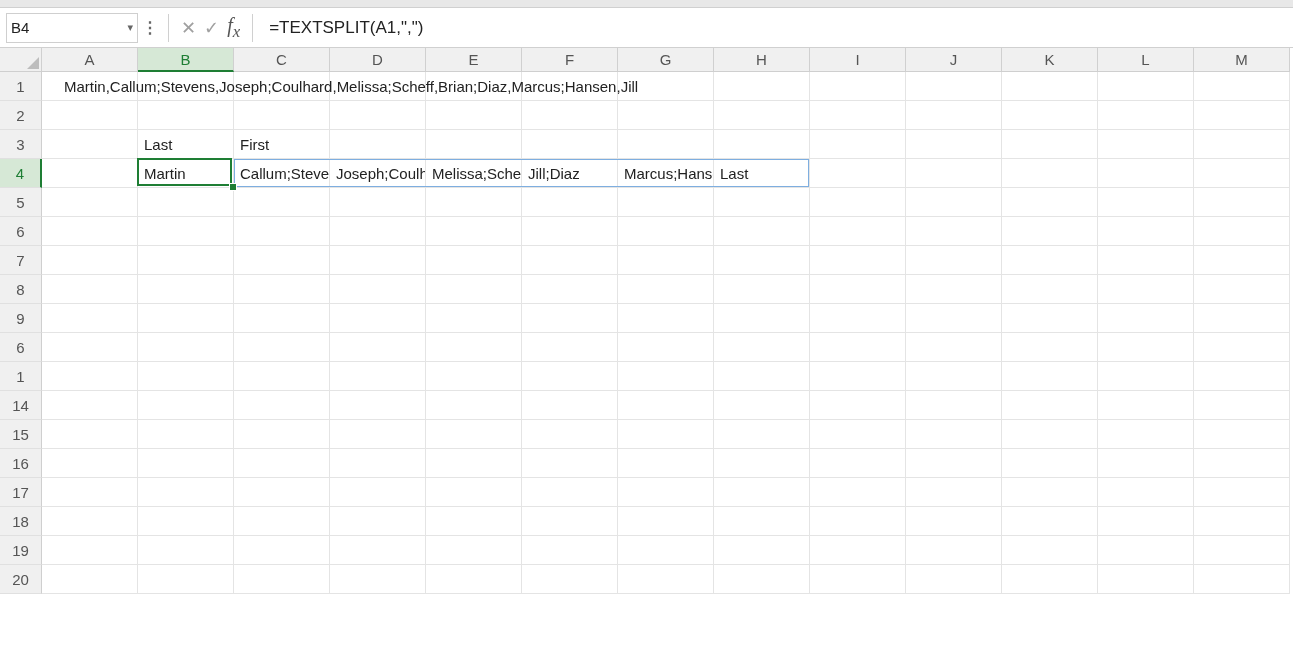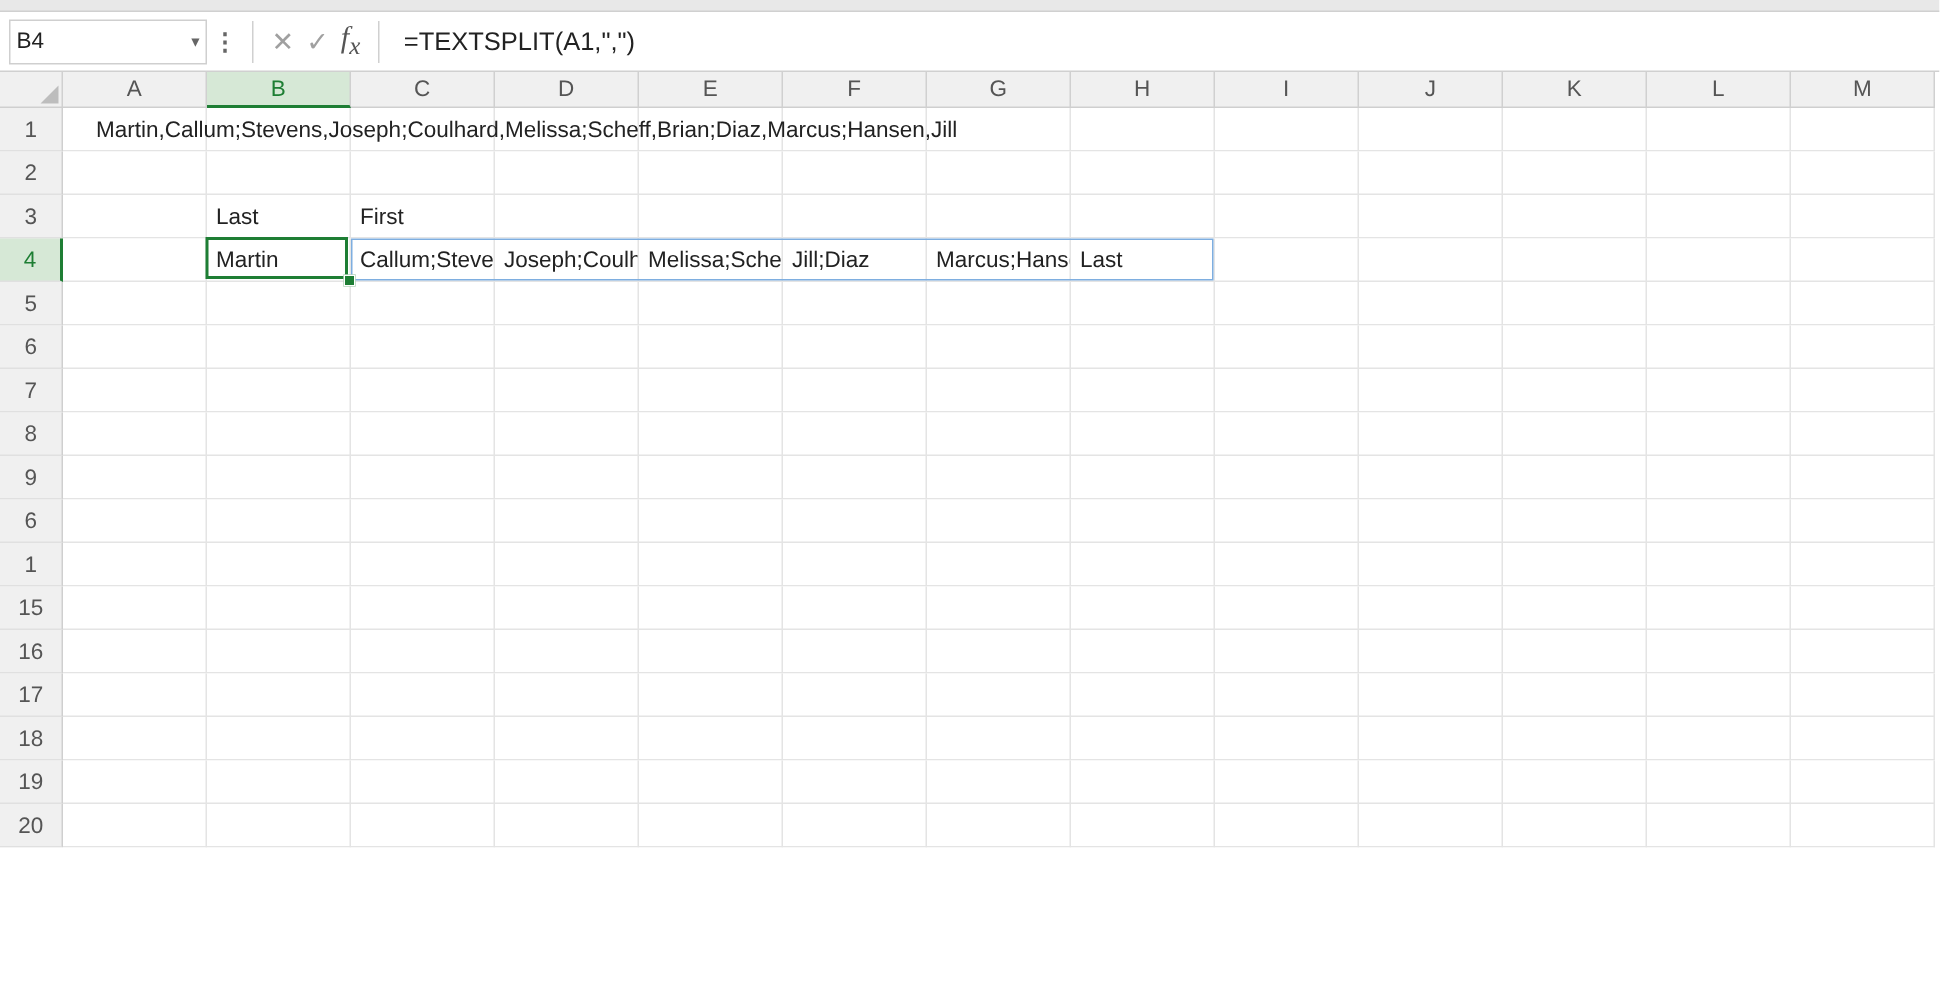--- a/index.html
+++ b/index.html
@@ -340,20 +340,38 @@
           <div class="cell-bg" style="left: 576px; width: 96px;"></div>
           <div class="cell-bg" style="left: 672px; width: 96px;"></div>
           <div class="cell-bg" style="left: 768px; width: 96px;"></div>
           <div class="cell-bg" style="left: 864px; width: 96px;"></div>
           <div class="cell-bg" style="left: 960px; width: 96px;"></div>
           <div class="cell-bg" style="left: 1056px; width: 96px;"></div>
           <div class="cell-bg" style="left: 1152px; width: 96px;"></div>
         </div>
       </div>
       <div class="data-row">
+        <div class="row-head">14</div>
+        <div class="cells-area">
+          <div class="cell-bg" style="left: 0px; width: 96px;"></div>
+          <div class="cell-bg" style="left: 96px; width: 96px;"></div>
+          <div class="cell-bg" style="left: 192px; width: 96px;"></div>
+          <div class="cell-bg" style="left: 288px; width: 96px;"></div>
+          <div class="cell-bg" style="left: 384px; width: 96px;"></div>
+          <div class="cell-bg" style="left: 480px; width: 96px;"></div>
+          <div class="cell-bg" style="left: 576px; width: 96px;"></div>
+          <div class="cell-bg" style="left: 672px; width: 96px;"></div>
+          <div class="cell-bg" style="left: 768px; width: 96px;"></div>
+          <div class="cell-bg" style="left: 864px; width: 96px;"></div>
+          <div class="cell-bg" style="left: 960px; width: 96px;"></div>
+          <div class="cell-bg" style="left: 1056px; width: 96px;"></div>
+          <div class="cell-bg" style="left: 1152px; width: 96px;"></div>
+        </div>
+      </div>
+      <div class="data-row">
         <div class="row-head">15</div>
         <div class="cells-area">
           <div class="cell-bg" style="left: 0px; width: 96px;"></div>
           <div class="cell-bg" style="left: 96px; width: 96px;"></div>
           <div class="cell-bg" style="left: 192px; width: 96px;"></div>
           <div class="cell-bg" style="left: 288px; width: 96px;"></div>
           <div class="cell-bg" style="left: 384px; width: 96px;"></div>
           <div class="cell-bg" style="left: 480px; width: 96px;"></div>
           <div class="cell-bg" style="left: 576px; width: 96px;"></div>
           <div class="cell-bg" style="left: 672px; width: 96px;"></div>

